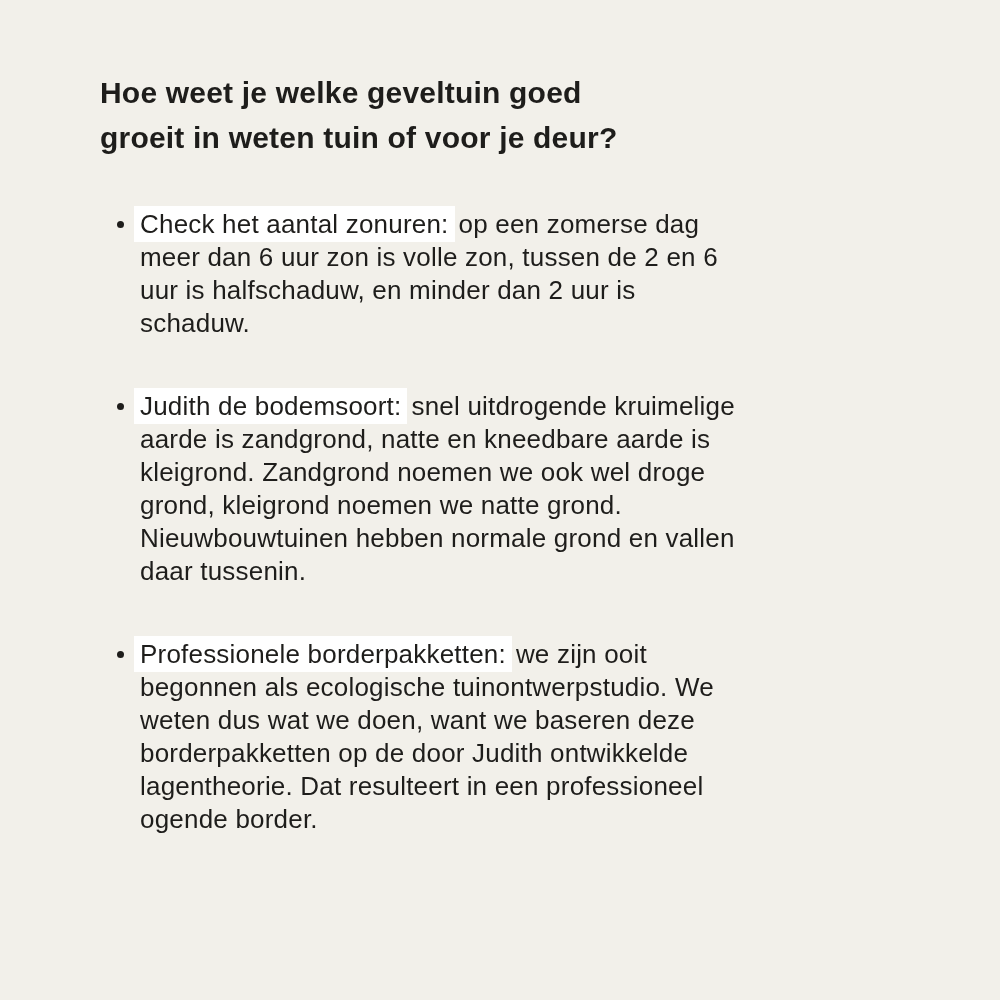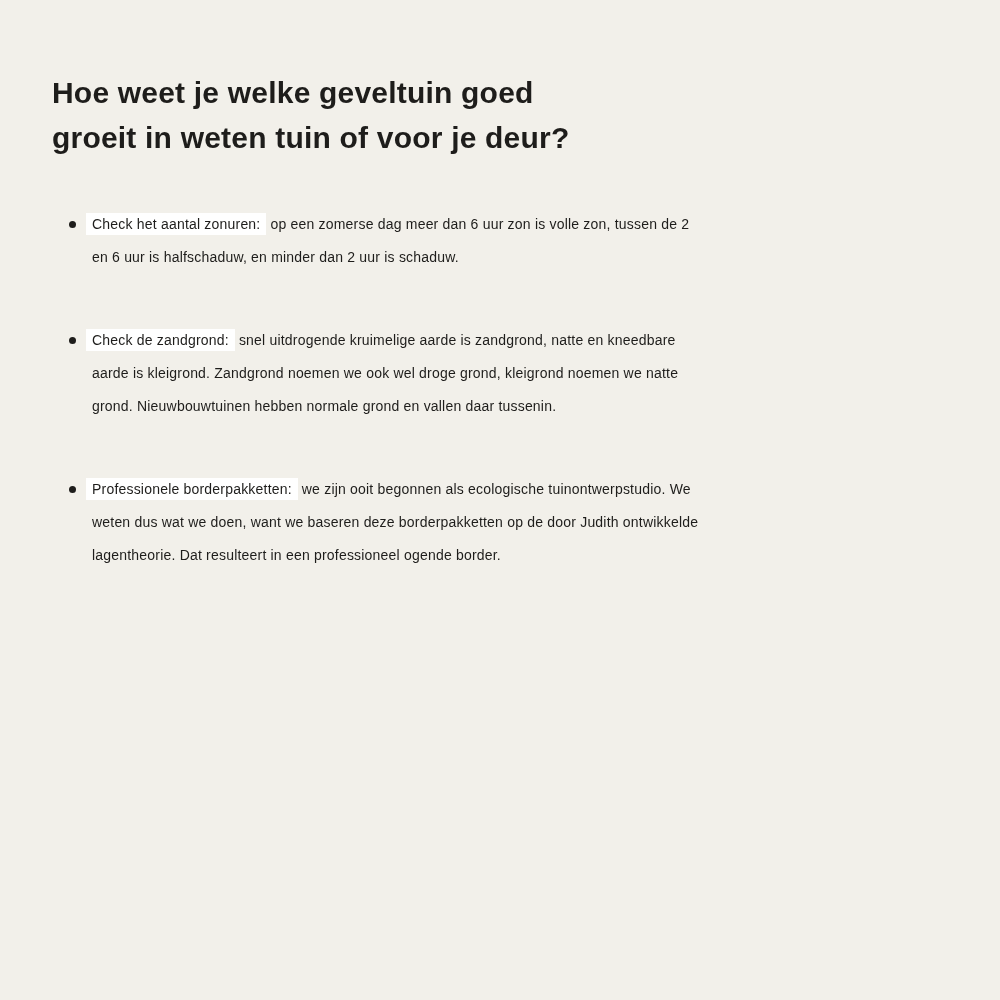--- a/index.html
+++ b/index.html
@@ -8,21 +8,21 @@
   }
   body {
     width: 1000px;
     height: 1000px;
     background: #f2f0ea;
     color: #1e1d1b;
     font-family: "Liberation Sans", "DejaVu Sans", sans-serif;
     overflow: hidden;
   }
   .content {
-    padding: 70px 80px 0 52px;
+    padding: 70px 80px 0 100px;
     box-sizing: border-box;
   }
   .heading {
     margin: 0 0 48px 0;
     font-size: 30px;
     line-height: 45px;
     font-weight: 700;
     letter-spacing: 0.2px;
     color: #1e1d1b;
   }
@@ -32,21 +32,21 @@
   .bullet-list {
     list-style: none;
     margin: 0;
     padding: 0;
     max-width: 648px;
   }
   .bullet-item {
     position: relative;
     padding-left: 40px;
     margin-bottom: 50px;
-    font-size: 14px;
+    font-size: 26px;
     line-height: 33px;
     letter-spacing: 0.2px;
   }
   .bullet-item:last-child {
     margin-bottom: 16px;
   }
   .bullet-dot {
     position: absolute;
     left: 17px;
     top: 13px;
@@ -76,21 +76,21 @@
 
   <ul class="bullet-list">
 
     <li class="bullet-item">
       <span class="bullet-dot"></span>
       <span class="bullet-lead">Check het aantal zonuren:</span><span>op een zomerse dag meer dan 6 uur zon is volle zon, tussen de 2 en 6 uur is halfschaduw, en minder dan 2 uur is schaduw.</span>
     </li>
 
     <li class="bullet-item">
       <span class="bullet-dot"></span>
-      <span class="bullet-lead">Check de zandgrond:</span><span>snel uitdrogende kruimelige aarde is zandgrond, natte en kneedbare aarde is kleigrond. Zandgrond noemen we ook wel droge grond, kleigrond noemen we natte grond. Nieuwbouwtuinen hebben normale grond en vallen daar tussenin.</span>
+      <span class="bullet-lead">Judith de bodemsoort:</span><span>snel uitdrogende kruimelige aarde is zandgrond, natte en kneedbare aarde is kleigrond. Zandgrond noemen we ook wel droge grond, kleigrond noemen we natte grond. Nieuwbouwtuinen hebben normale grond en vallen daar tussenin.</span>
     </li>
 
 
     <li class="bullet-item">
       <span class="bullet-dot"></span>
       <span class="bullet-lead">Professionele borderpakketten:</span><span>we zijn ooit begonnen als ecologische tuinontwerpstudio. We weten dus wat we doen, want we baseren deze borderpakketten op de door Judith ontwikkelde lagentheorie. Dat resulteert in een professioneel ogende border.</span>
     </li>
 
   </ul>
 

